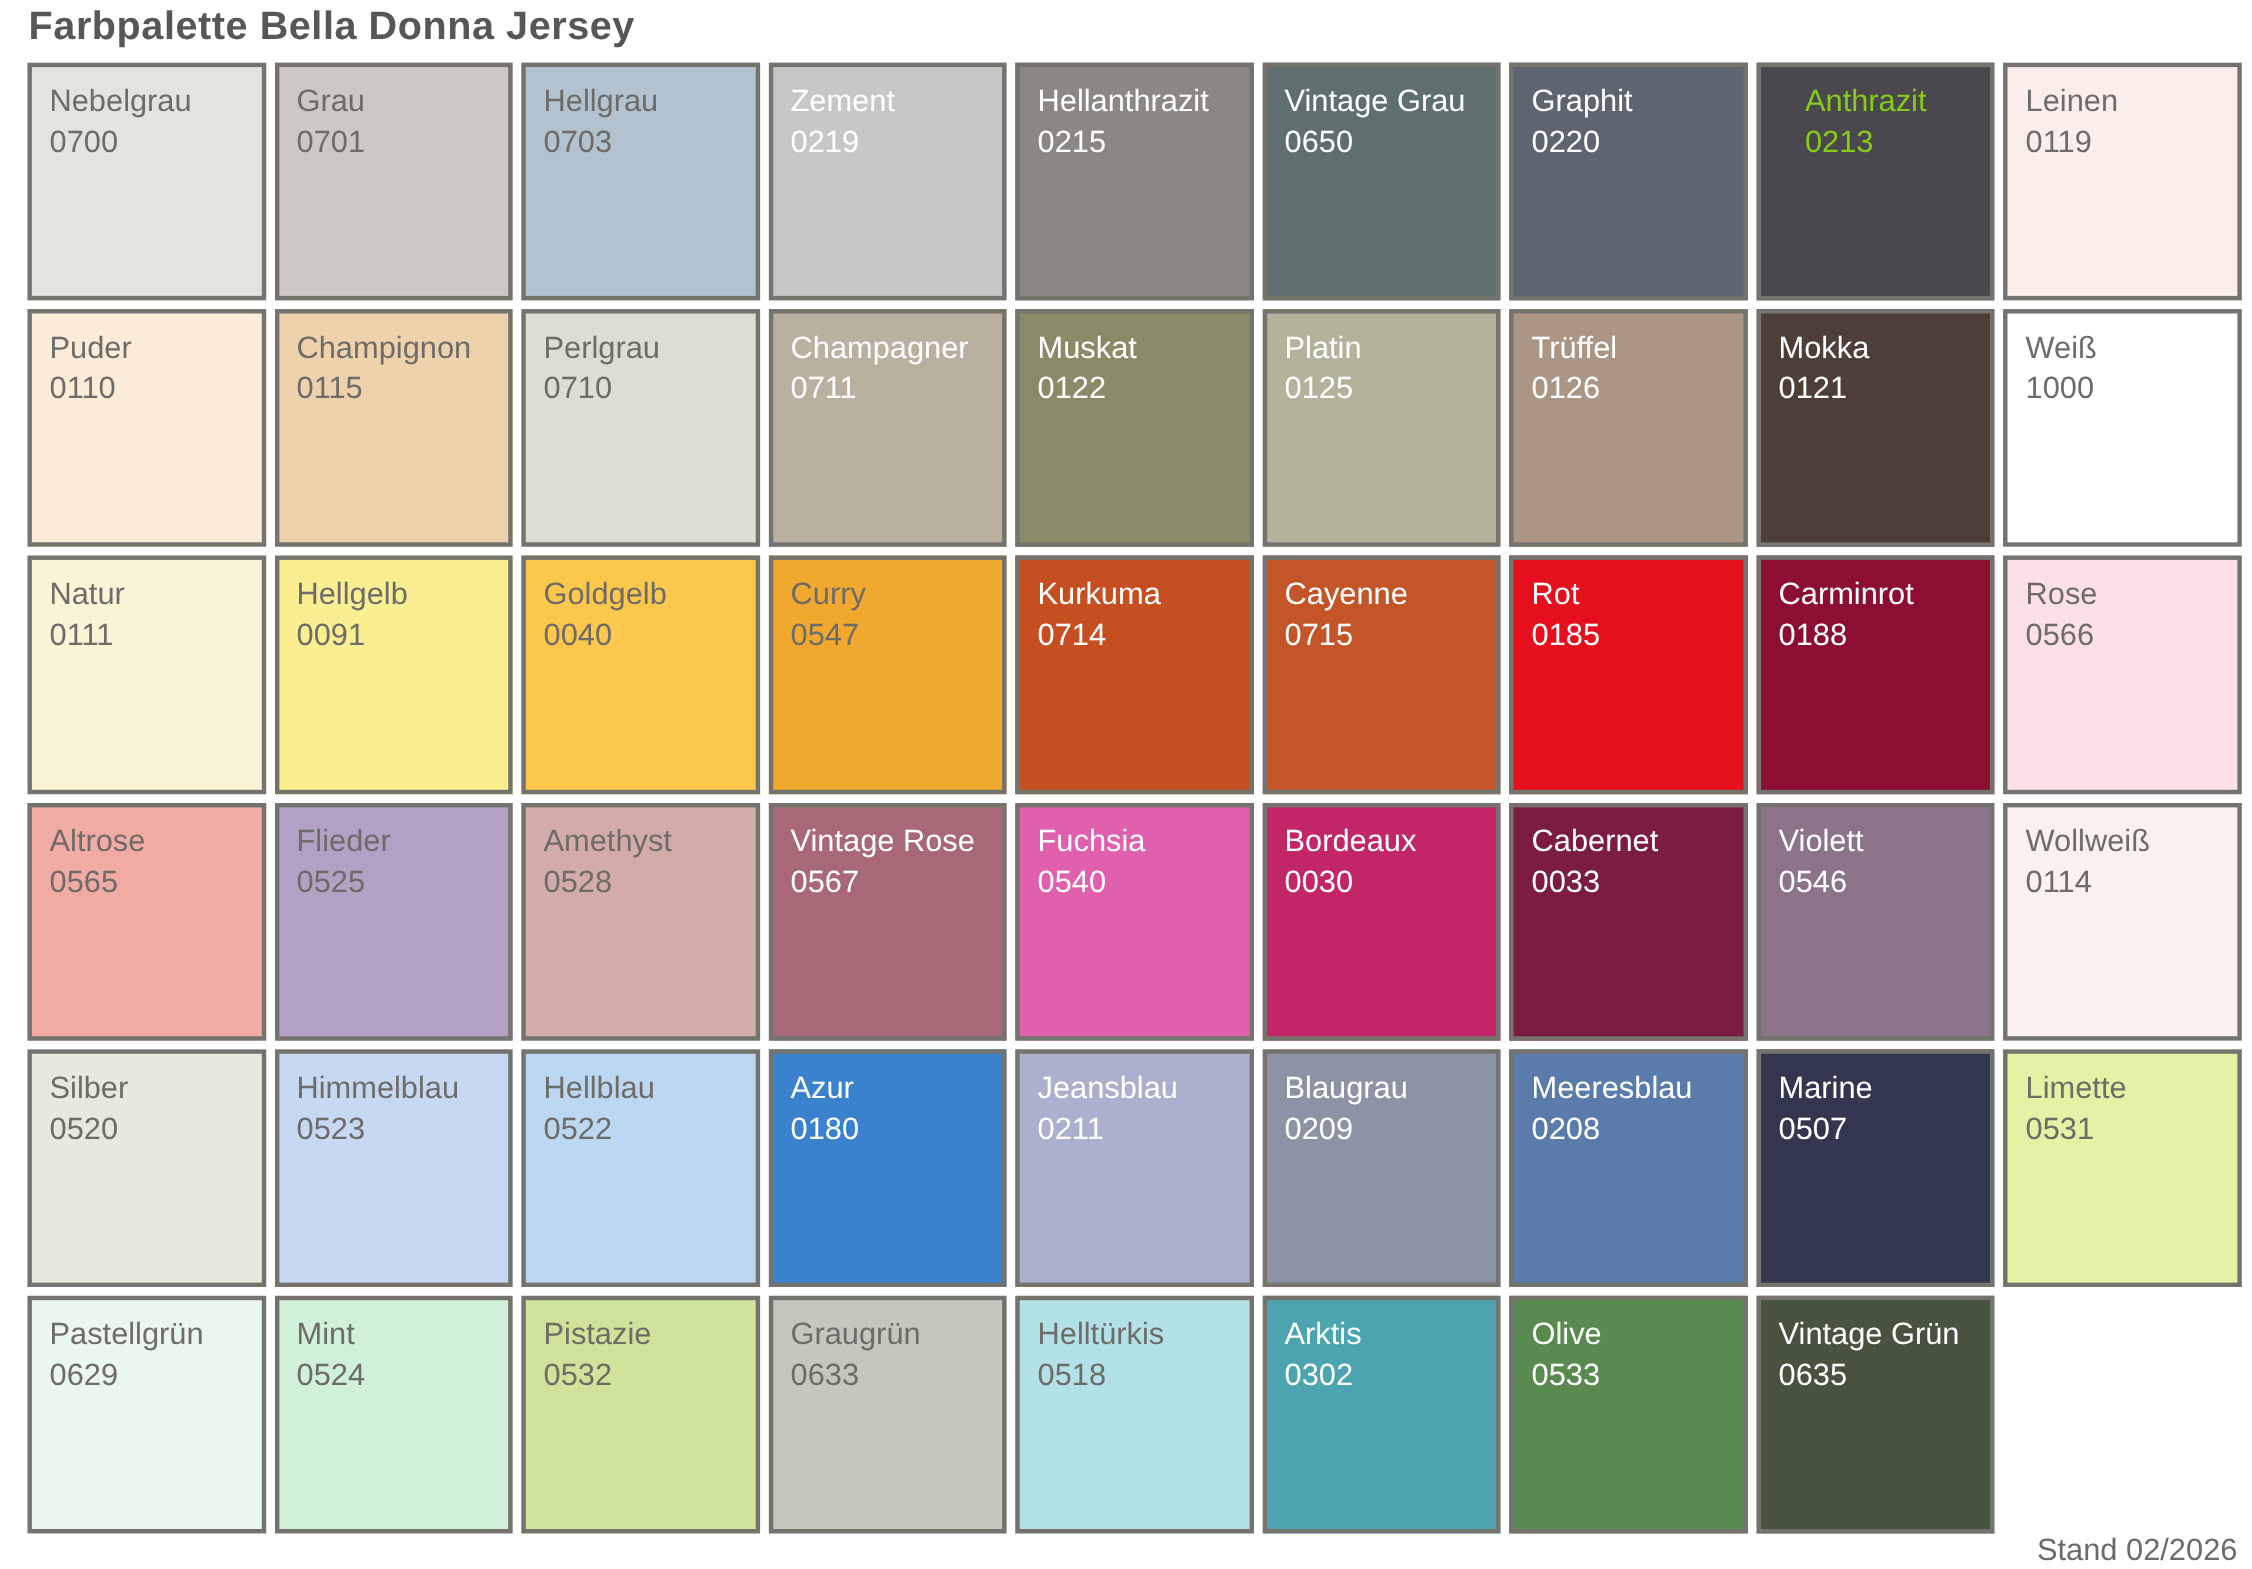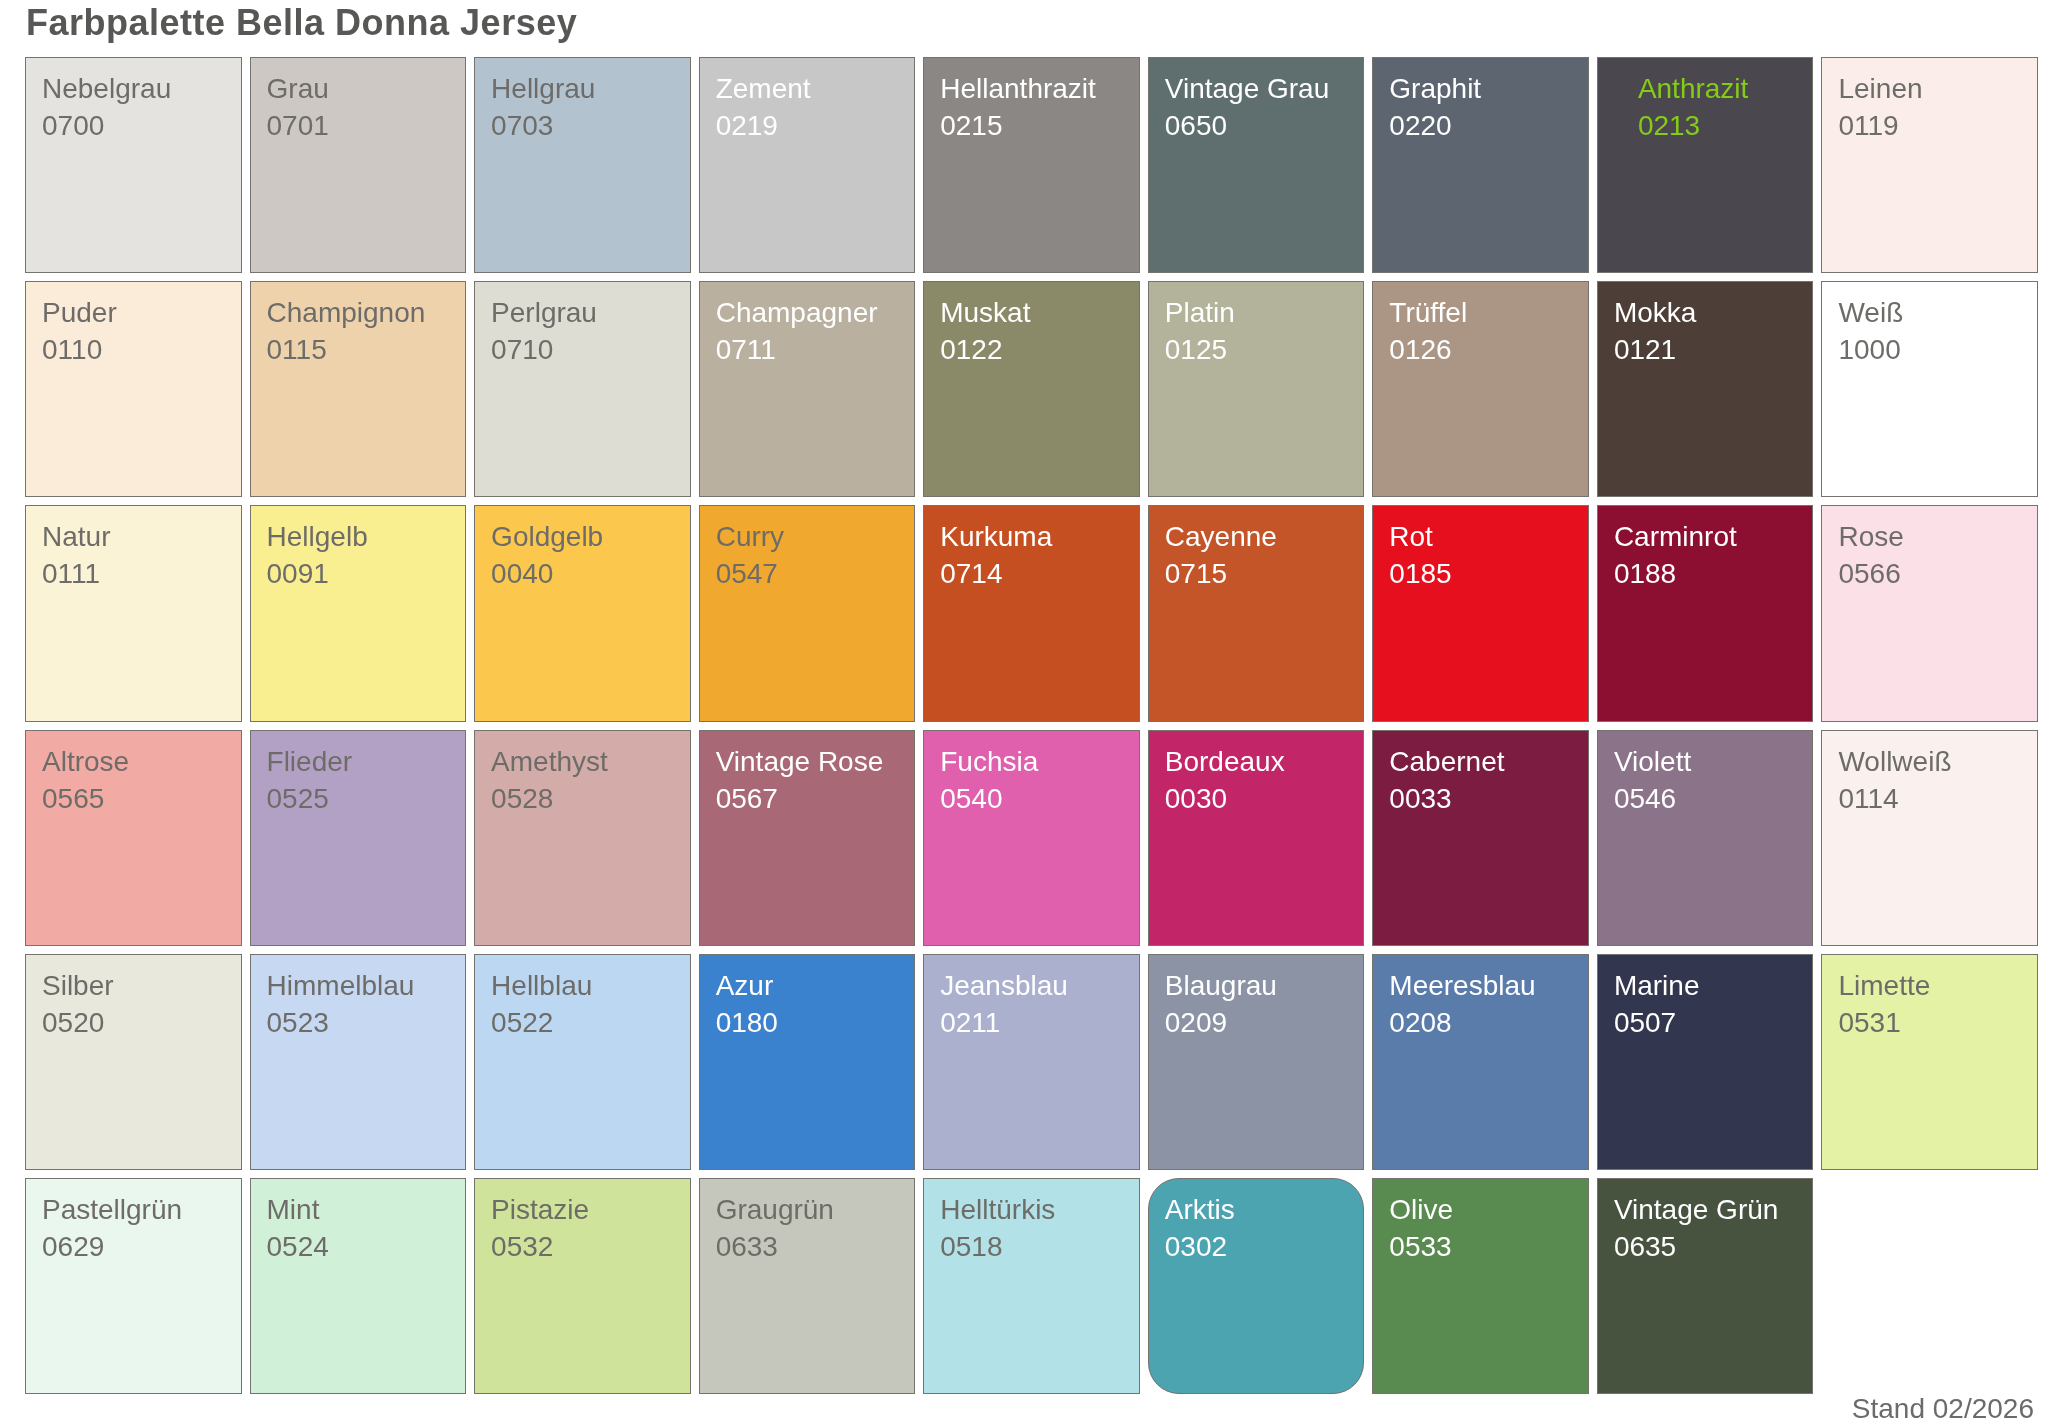--- a/index.html
+++ b/index.html
@@ -32,21 +32,21 @@
     top: 57px;
     right: 9px;
     bottom: 32px;
     display: grid;
     grid-template-columns: repeat(9, 1fr);
     grid-template-rows: repeat(6, 1fr);
     gap: 8px;
   }
   .swatch {
     box-sizing: border-box;
-    border: 1px solid #1d4ed8;
+    border: 4px solid #1d4ed8;
     padding: 12px 6px 0 16px;
     font-size: 28px;
     line-height: 37px;
     overflow: hidden;
   }
   .swatch .name,
   .swatch .code {
     display: block;
     white-space: nowrap;
   }
@@ -259,21 +259,21 @@
         <span class="code">0532</span>
       </div>
       <div class="swatch" style="background: rgb(198, 199, 188); border-color: rgb(117, 115, 110); color: rgb(110, 108, 104);">
         <span class="name">Graugrün</span>
         <span class="code">0633</span>
       </div>
       <div class="swatch" style="background: rgb(178, 226, 232); border-color: rgb(117, 115, 110); color: rgb(110, 108, 104);">
         <span class="name">Helltürkis</span>
         <span class="code">0518</span>
       </div>
-      <div class="swatch" style="background: rgb(75, 164, 176); border-color: rgb(117, 115, 110); color: rgb(255, 255, 255); border-radius: 31px;">
+      <div class="swatch" style="background: rgb(75, 164, 176); border-color: rgb(117, 115, 110); color: rgb(255, 255, 255);">
         <span class="name">Arktis</span>
         <span class="code">0302</span>
       </div>
       <div class="swatch" style="background: rgb(89, 138, 79); border-color: rgb(117, 115, 110); color: rgb(255, 255, 255);">
         <span class="name">Olive</span>
         <span class="code">0533</span>
       </div>
       <div class="swatch" style="background: rgb(71, 82, 63); border-color: rgb(117, 115, 110); color: rgb(255, 255, 255);">
         <span class="name">Vintage Grün</span>
         <span class="code">0635</span>

